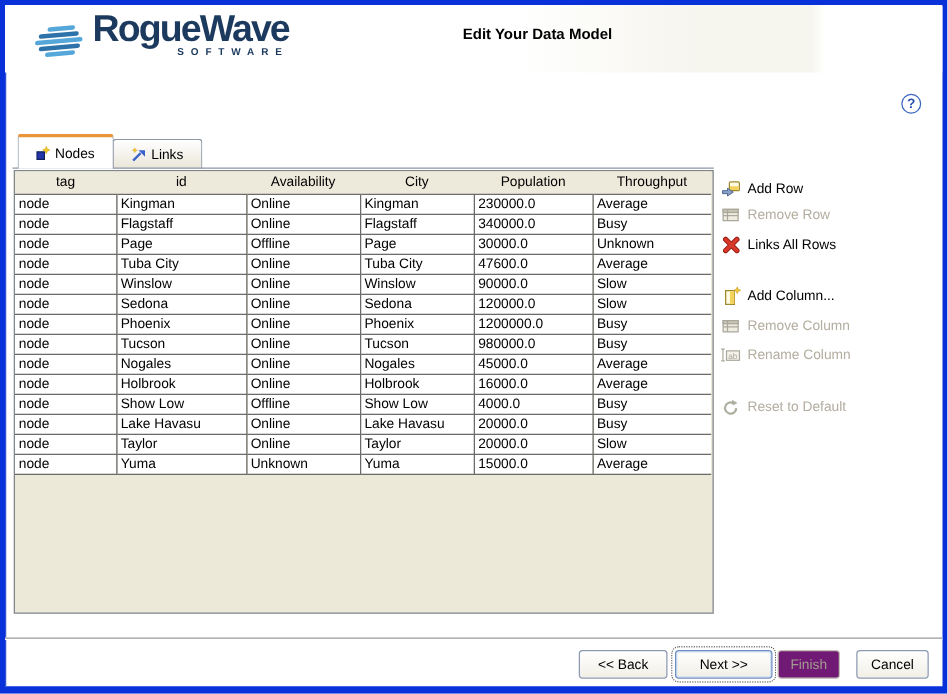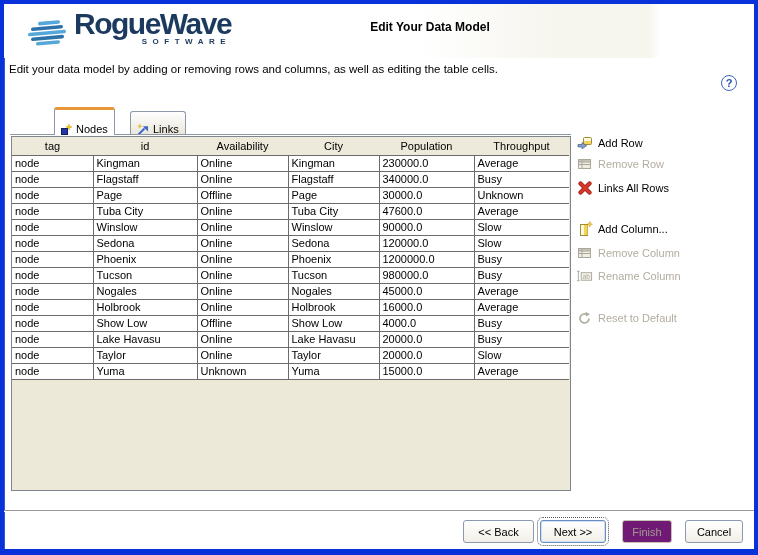--- a/index.html
+++ b/index.html
@@ -20,47 +20,47 @@
   .brand{font-size:30px;font-weight:bold;color:#1c3a5e;letter-spacing:-1.5px;display:block;}
   .brand-sub{display:block;font-size:8px;font-weight:bold;color:#1c3a5e;letter-spacing:5.5px;margin:-1px 0 0 30px;text-align:right;}
   .banner-title{position:absolute;left:276px;top:16px;width:300px;text-align:center;
     font-size:12px;font-weight:bold;color:#000;}
   
   .desc{position:absolute;left:5px;top:59px;font-size:11.5px;color:#000;}
   .help{position:absolute;left:717px;top:71px;width:16px;height:16px;border:1px solid #3a66c0;
     border-radius:50%;color:#2a52b0;font-size:11px;font-weight:bold;text-align:center;
     line-height:14px;cursor:pointer;}
   
-  .tab{position:absolute;display:flex;align-items:flex-end;gap:4px;padding:0 6px;background:#fff;
-    border:1px solid #8e98a8;border-bottom:none;border-radius:3px 3px 0 0;font-size:11px;color:#000;margin-left:40px;}
+  .tab{position:absolute;display:flex;align-items:center;gap:4px;padding:0 14px;background:#fff;
+    border:1px solid #8e98a8;border-bottom:none;border-radius:3px 3px 0 0;font-size:11px;color:#000;}
   .tab-active{left:10px;top:103px;height:28px;border-top:3px solid #e8953a;z-index:3;}
   .tab-inactive{left:86px;top:107px;height:24px;background:linear-gradient(#fff,#e9e5d8);z-index:1;}
   .tabline{position:absolute;left:6px;top:130px;width:561px;height:1px;background:#8e98a8;z-index:2;}
   
   .table-wrap{position:absolute;left:7px;top:132px;width:560px;height:355px;
     border:1px solid #80868e;background:#ece9d8;overflow:hidden;z-index:2;}
   table{border-collapse:collapse;table-layout:fixed;width:557px;}
   th{height:18px;background:#eeeadb;font-weight:normal;font-size:11px;text-align:center;
     color:#000;border-bottom:1px solid #6b6b6b;padding:0 2px;white-space:nowrap;overflow:hidden;}
   td{height:16px;font-size:11px;line-height:15px;padding:0 3px;background:#fff;color:#000;
     border-right:1px solid #6b6b6b;border-bottom:1px solid #6b6b6b;white-space:nowrap;overflow:hidden;}
   td:last-child{border-right:none;}
   
-  .actions{position:absolute;left:572px;top:130px;width:176px;height:260px;z-index:1;}
+  .actions{position:absolute;left:572px;top:138px;width:176px;height:260px;z-index:1;}
   .action{position:absolute;left:0;display:flex;align-items:center;gap:5px;height:18px;
     font-size:11px;color:#000;cursor:pointer;white-space:nowrap;}
   .action.disabled{color:#b3ada0;cursor:default;}
   .aicon{width:17px;height:16px;display:inline-flex;align-items:center;justify-content:center;}
   
   .sep{position:absolute;left:0;top:506px;width:750px;height:2px;border-top:1px solid #9a9a9a;background:#fff;}
   .btn{position:absolute;top:516px;height:23px;font-size:11px;color:#000;text-align:center;
     border:1px solid #8c99b0;border-radius:3px;background:linear-gradient(#ffffff,#f1efe6);
     cursor:pointer;padding:4px;}
   .btn-back{left:459px;width:71px;}
-  .btn-next{left:536px;width:66px;outline:1px dotted #555;outline-offset:2px;
+  .btn-next{left:536px;width:78px;outline:1px dotted #555;outline-offset:2px;
     border-color:#6a8cc0;box-shadow:inset 0 0 0 1px #cfe0f5;}
   .btn-finish{left:618px;width:50px;background:#701a75;border-color:#c6c2b6;color:#a29c8f;cursor:default;}
   .btn-cancel{left:681px;width:58px;}
 </style>
 </head>
 <body>
 
 <div class="dialog">
 
   <div class="banner">
@@ -75,21 +75,20 @@
         </g>
       </svg>
       <div class="logo-text">
         <span class="brand">RogueWave</span>
         <span class="brand-sub">SOFTWARE</span>
       </div>
     </div>
     <div class="banner-title">Edit Your Data Model</div>
   </div>
 
-  <div class="desc">Edit your data model by adding or removing rows and columns, as well as editing the table cells.</div>
   <div class="help">?</div>
 
   <div class="tab tab-active">
     <svg width="11" height="11" viewBox="0 0 11 11">
       <rect x="0.5" y="4.5" width="6" height="6" fill="#2335a8" stroke="#13205e"></rect>
       <path d="M8 0 L8.9 2.1 L11 3 L8.9 3.9 L8 6 L7.1 3.9 L5 3 L7.1 2.1 Z" fill="#f6c81d" stroke="#c79a20" stroke-width="0.4"></path>
     </svg>
     <span>Nodes</span>
   </div>
   <div class="tab tab-inactive">

